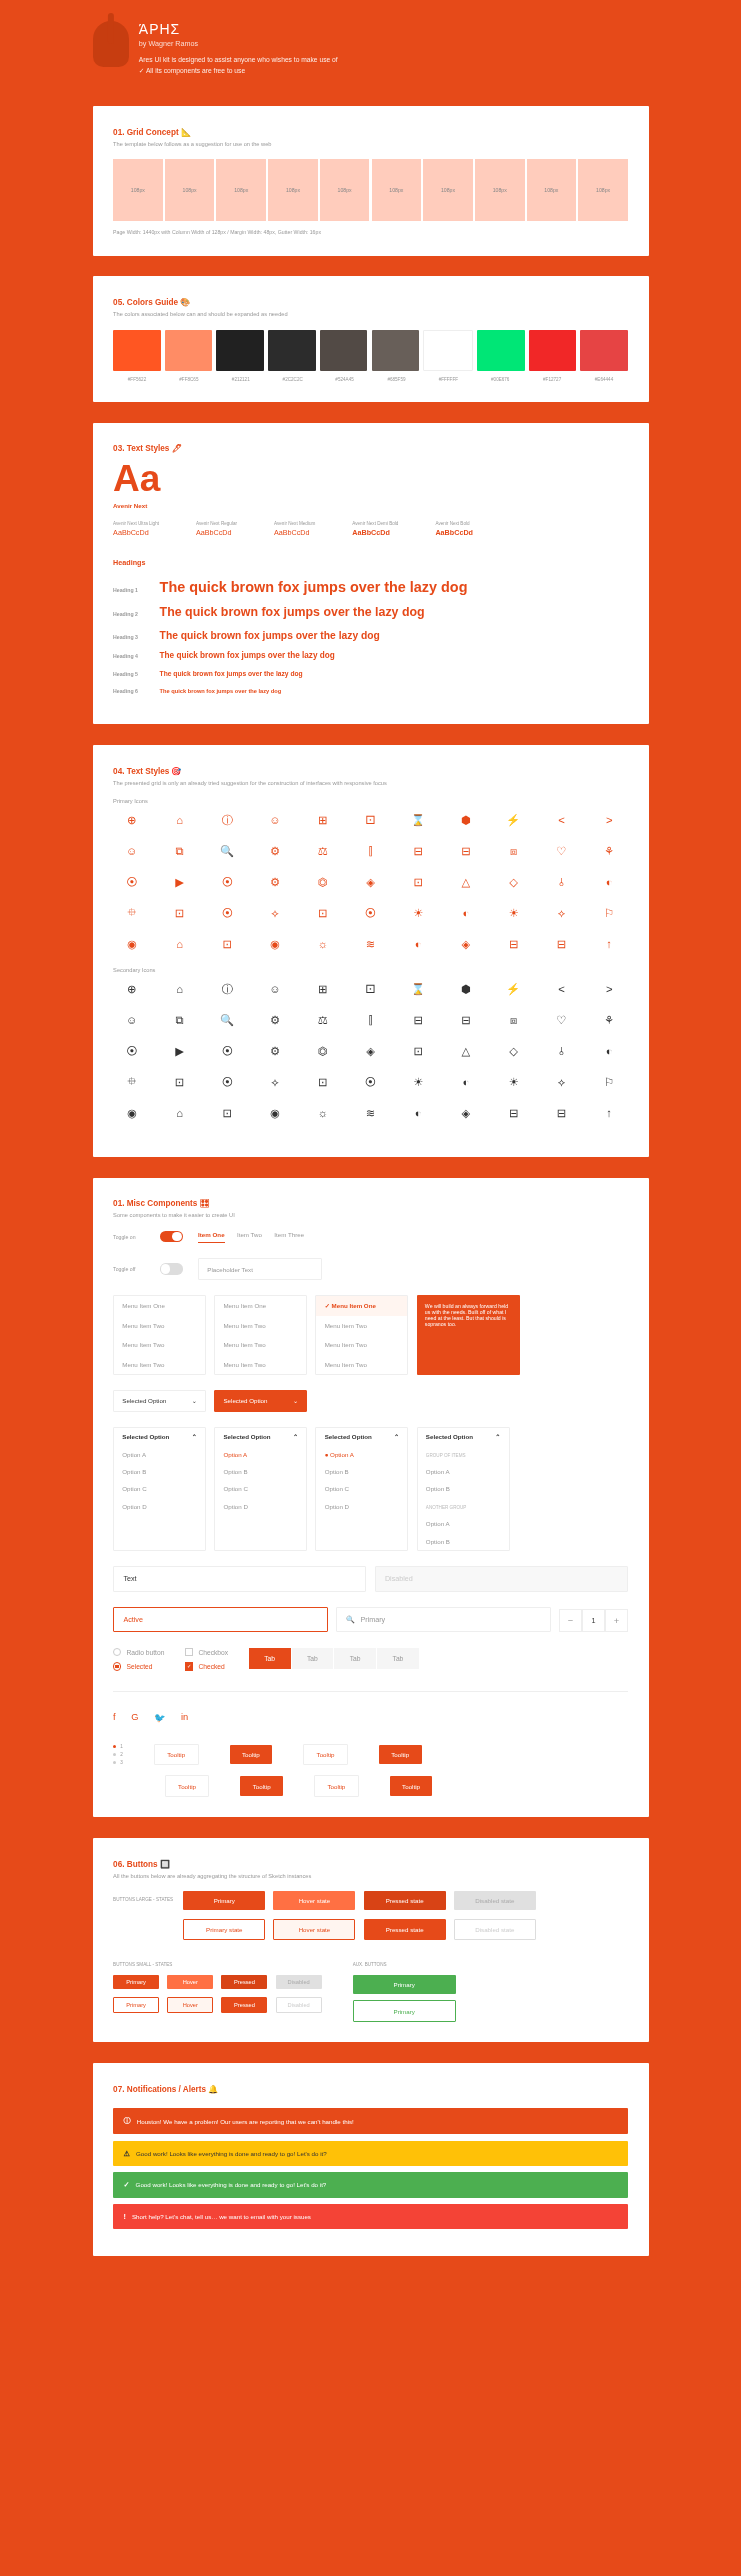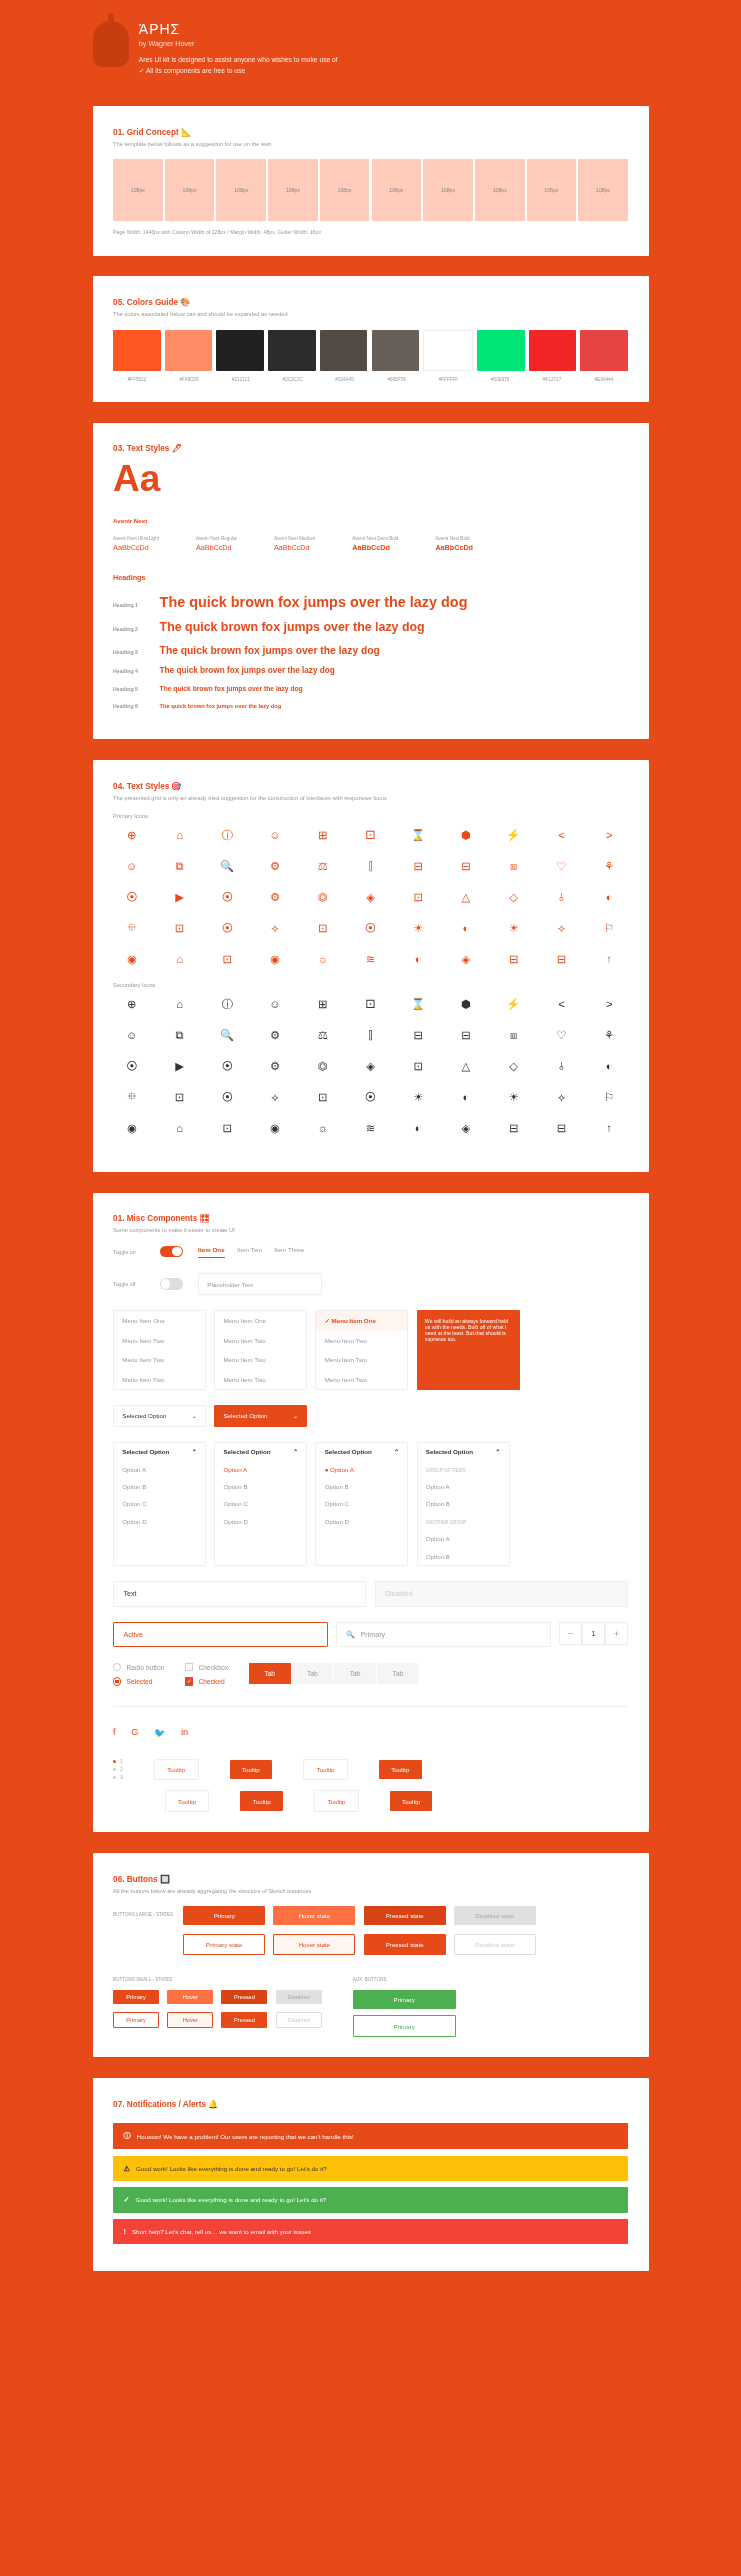--- a/index.html
+++ b/index.html
@@ -15,21 +15,21 @@
 .card{background:#fff;padding:20.6px;margin-bottom:20.6px;border-radius:1px}
 .card h2{font-size:8.2px;font-weight:600;color:#e64a19;margin-bottom:4.1px}
 .card .sub{font-size:5.7px;color:#999;margin-bottom:12.4px}
 .grid-row{display:flex;gap:2.1px;margin-bottom:8.2px}
 .grid-col{flex:1;background:#ffccbc;height:62px;display:flex;align-items:center;justify-content:center;font-size:5.2px;color:#888}
 .grid-note{font-size:5.2px;color:#999}
 .swatches{display:flex;gap:4.1px;margin-bottom:6.2px}
 .swatch{flex:1;height:41px;border-radius:1px}
 .swatch-labels{display:flex;gap:4.1px}
 .swatch-label{flex:1;font-size:4.6px;color:#999;text-align:center}
-.aa{font-size:37px;font-weight:700;color:#e64a19;margin-bottom:17px}
+.aa{font-size:37px;font-weight:700;color:#e64a19;margin-bottom:2px}
 .font-name{font-size:6.2px;font-weight:600;color:#e64a19;margin-bottom:12.4px}
 .font-weights{display:flex;gap:37px;margin-bottom:20.6px;flex-wrap:wrap}
 .fw{font-size:5.7px}
 .fw-label{color:#999;font-size:4.6px;display:block;margin-bottom:2.1px}
 .fw-sample{font-size:7.2px;color:#e64a19}
 .headings-title{font-size:7.2px;font-weight:600;color:#e64a19;margin-bottom:12.4px}
 .heading-row{display:flex;align-items:baseline;gap:15.5px;margin-bottom:10.3px}
 .heading-label{font-size:5.2px;color:#999;font-weight:600;width:31px;flex-shrink:0}
 .h1s{font-size:14.4px;font-weight:600;color:#e64a19}
 .h2s{font-size:12.4px;font-weight:600;color:#e64a19}
@@ -59,21 +59,21 @@
 .tooltip-box{background:#e64a19;color:#fff;padding:8.2px;font-size:5.2px;border-radius:1px;width:103px;position:relative}
 .tooltip-box::before{content:"";position:absolute;left:-4.1px;top:10.3px;border:4.1px solid transparent;border-right-color:#e64a19}
 .select-group{display:flex;gap:8.2px;margin-bottom:15.5px;flex-wrap:wrap}
 .select-box{border:0.5px solid #eee;padding:6.2px 8.2px;font-size:6.2px;min-width:93px;display:flex;justify-content:space-between;align-items:center;border-radius:1px}
 .select-box.filled{background:#e64a19;color:#fff;border-color:#e64a19}
 .select-list{border:0.5px solid #eee;border-radius:1px;min-width:93px;font-size:6.2px}
 .select-opt{padding:5.2px 8.2px;color:#999}
 .select-opt.head{font-weight:600;color:#333;display:flex;justify-content:space-between}
 .select-opt.sel{color:#e64a19}
 .select-opt.group-head{font-size:4.6px;text-transform:uppercase;color:#bbb;padding-top:7.2px}
-.input-row{display:flex;gap:8.2px;margin-bottom:15.5px;align-items:flex-start;flex-wrap:wrap}
+.input-row{display:flex;gap:8.2px;margin-bottom:15.5px;align-items:flex-end;flex-wrap:wrap}
 .inp{border:0.5px solid #eee;padding:7.2px 9.3px;font-size:7.2px;border-radius:1px;flex:1;min-width:82px}
 .inp.active{border-color:#e64a19;color:#e64a19}
 .inp.disabled{background:#f8f8f8;color:#ccc}
 .inp.search{display:flex;align-items:center;gap:5.2px;color:#999}
 .stepper{display:flex;align-items:center}
 .stepper button{width:23px;height:23px;border:0.5px solid #eee;background:#fff;font-size:9.3px;color:#999}
 .stepper span{width:23px;height:23px;border:0.5px solid #eee;display:flex;align-items:center;justify-content:center;font-size:7.2px}
 .radio-check-row{display:flex;gap:20.6px;align-items:flex-start;margin-bottom:20.6px}
 .rc-group{display:flex;flex-direction:column;gap:6.2px;font-size:6.7px;color:#999}
 .rc-item{display:flex;align-items:center;gap:5.2px}
@@ -123,21 +123,21 @@
 </style>
 </head>
 <body>
 
 <div class="page">
 
 <div class="header">
   <div class="helmet"></div>
   <div class="header-text">
     <h1>ΆΡΗΣ</h1>
-    <div class="by">by Wagner Hover</div>
+    <div class="by">by Wagner Ramos</div>
     <div class="desc">Ares UI kit is designed to assist anyone who wishes to make use of</div>
     <div class="check">✓ All its components are free to use</div>
   </div>
 </div>
 
 <div class="card">
   <h2>01. Grid Concept 📐</h2>
   <div class="sub">The template below follows as a suggestion for use on the web</div>
   <div class="grid-row" id="grid-row">
         <div class="grid-col">108px</div>

